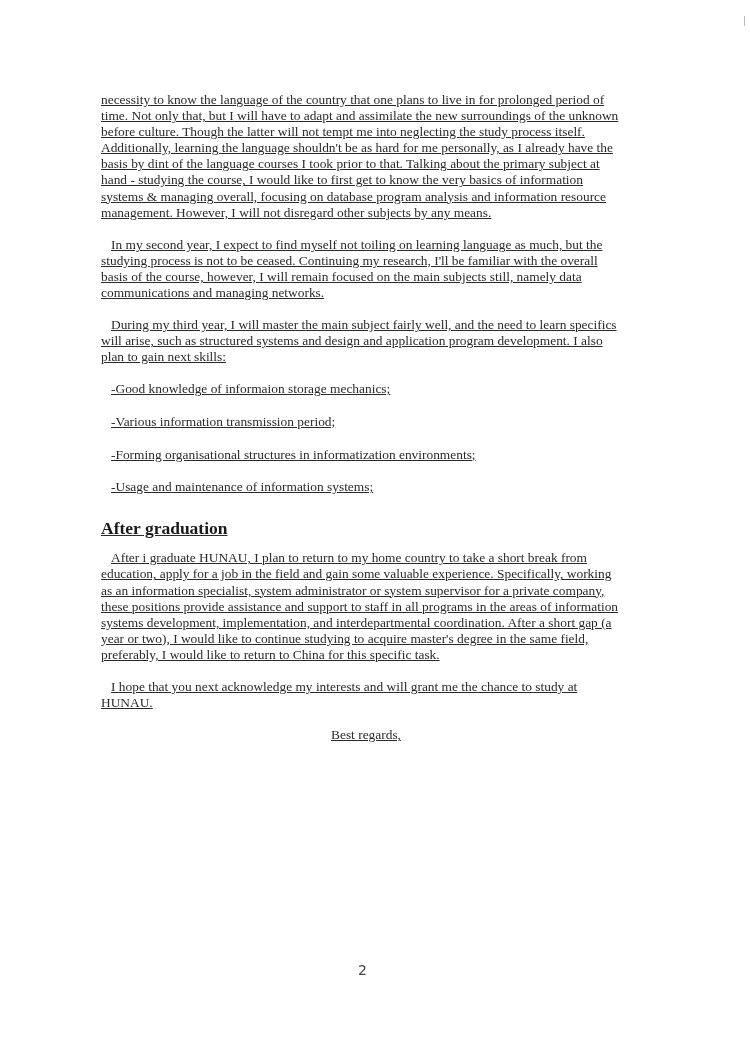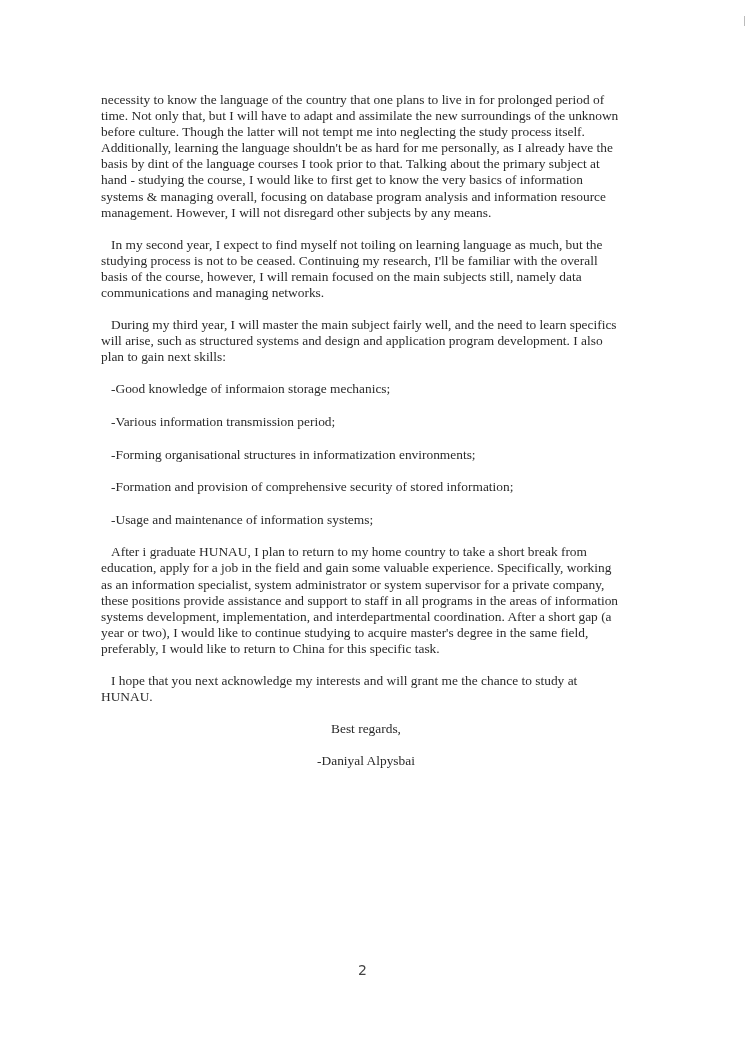--- a/index.html
+++ b/index.html
@@ -2,21 +2,21 @@
 <html><head>
 <meta charset="utf-8">
 <style>
   html, body { margin: 0; padding: 0; }
   body {
     width: 750px; height: 1062px; background: #ffffff; position: relative; overflow: hidden;
     font-family: "Liberation Serif", serif; color: #2a2a2a;
   }
   .page { position: absolute; left: 0; top: 0; width: 750px; height: 1062px; }
   .edge-mark { position: absolute; left: 744px; top: 16px; width: 1px; height: 10px; background: #bbb; }
-  .content { position: absolute; left: 101px; top: 92px; width: 520px; font-size: 13.4px; line-height: 16.1px; }
+  .content { position: absolute; left: 101px; top: 92px; width: 520px; font-size: 13.4px; line-height: 16.1px; text-decoration: underline; }
   p { margin: 0 0 16px 0; }
   p.indent { text-indent: 10px; }
   ul.skills { list-style: none; margin: 0; padding: 0 0 0 10px; }
   ul.skills li { margin: 0 0 16.5px 0; }
   h2 { font-family: "Liberation Serif", serif; font-weight: bold; font-size: 17.5px; margin: 25px 0 14px 0; color: #1a1a1a; }
   .sig p { margin-bottom: 16px; text-align: center; }
   .page-number { position: absolute; left: 358px; top: 962px; font-family: "DejaVu Sans", sans-serif; font-size: 14px; color: #444; }
 </style>
 </head>
 <body>
@@ -26,28 +26,27 @@
 
   <div class="content">
     <p>necessity to know the language of the country that one plans to live in for prolonged period of time. Not only that, but I will have to adapt and assimilate the new surroundings of the unknown before culture. Though the latter will not tempt me into neglecting the study process itself. Additionally, learning the language shouldn't be as hard for me personally, as I already have the basis by dint of the language courses I took prior to that. Talking about the primary subject at hand - studying the course, I would like to first get to know the very basics of information systems &amp; managing overall, focusing on database program analysis and information resource management. However, I will not disregard other subjects by any means.</p>
     <p class="indent">In my second year, I expect to find myself not toiling on learning  language as much, but the studying process is not to be ceased. Continuing my research, I'll be familiar with the overall basis of the course, however, I will remain focused on the main subjects still, namely data communications and managing networks.</p>
     <p class="indent">During my third year, I will master the main subject fairly well, and the need to learn specifics will arise, such as structured systems and design and application program development. I also plan to gain next skills:</p>
 
     <ul class="skills">
       <li>-Good knowledge of informaion storage mechanics;</li>
       <li>-Various information transmission period;</li>
       <li>-Forming organisational structures in informatization environments;</li>
-      <li>-Formation and provision of comprehensive security of stored information;</li>
       <li>-Usage and maintenance of information systems;</li>
     </ul>
 
+    <h2>After graduation</h2>
 
     <p class="indent">After i graduate HUNAU, I plan to return to my home country to take a short break from education, apply for a job in the field and gain some valuable experience. Specifically, working as an information specialist, system administrator or system supervisor for a private company, these positions provide assistance and support to staff in all programs in the areas of information systems development, implementation, and interdepartmental coordination. After a short gap (a year or two), I would like to continue studying to acquire master's degree in the same field, preferably, I would like to return to China for this specific task.</p>
     <p class="indent">I hope that you next acknowledge my interests and will grant me the chance to study at HUNAU.</p>
 
     <div class="sig">
       <p class="indent">Best regards,</p>
-      <p class="indent">-Daniyal Alpysbai</p>
     </div>
   </div>
 
   <div class="page-number">2</div>
 </div>
 
 </body></html>

